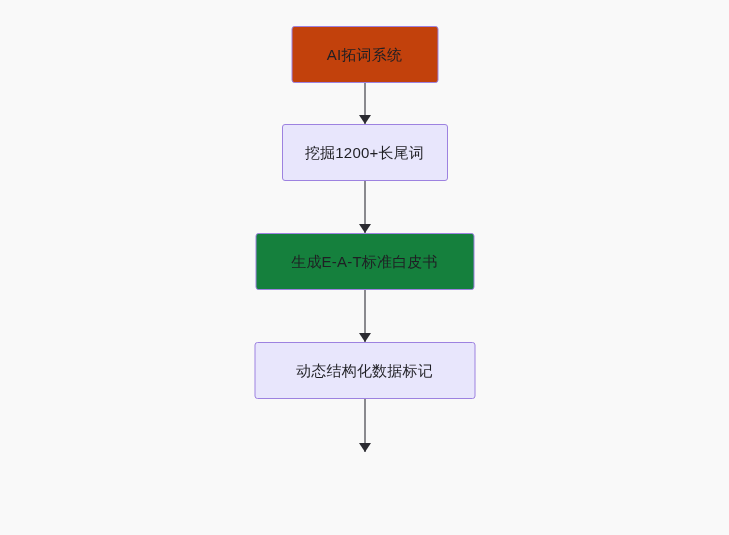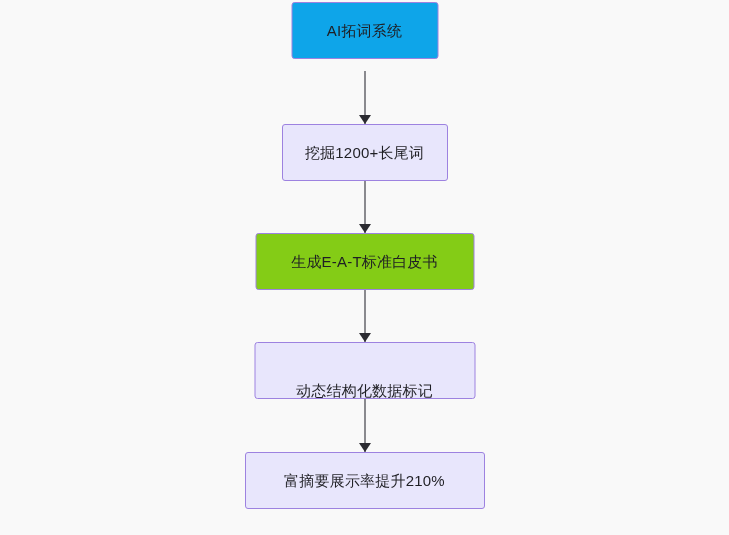--- a/index.html
+++ b/index.html
@@ -81,29 +81,26 @@
   </div>
   <div class="edge" style="top: 290px; height: 52px;">
     <div class="edge-line" style="height: 52px; background: rgb(138, 138, 143);"></div>
     <div class="edge-arrow" style="border-top-color: rgb(43, 43, 49);"></div>
   </div>
   <div class="edge" style="top: 399px; height: 53px;">
     <div class="edge-line" style="height: 53px; background: rgb(138, 138, 143);"></div>
     <div class="edge-arrow" style="border-top-color: rgb(43, 43, 49);"></div>
   </div>
 
-  <div class="node" style="width: 147px; top: 2px; background: #0ea5e9; border-color: rgb(157, 130, 224);">
+  <div class="node" style="width: 147px; top: 26px; background: #c2410c; border-color: rgb(157, 130, 224);">
     <span class="node-label" style="color: rgb(31, 31, 36);">AI拓词系统</span>
   </div>
   <div class="node" style="width: 166px; top: 124px; background: rgb(232, 230, 252); border-color: rgb(157, 130, 224);">
     <span class="node-label" style="color: rgb(31, 31, 36);">挖掘1200+长尾词</span>
   </div>
-  <div class="node" style="width: 219px; top: 233px; background: #84cc16; border-color: rgb(157, 130, 224);">
+  <div class="node" style="width: 219px; top: 233px; background: #15803d; border-color: rgb(157, 130, 224);">
     <span class="node-label" style="color: rgb(31, 31, 36);">生成E-A-T标准白皮书</span>
   </div>
-  <div class="node" style="width: 221px; top: 342px; background: rgb(232, 230, 252); border-color: rgb(157, 130, 224); align-items: flex-end;">
+  <div class="node" style="width: 221px; top: 342px; background: rgb(232, 230, 252); border-color: rgb(157, 130, 224);">
     <span class="node-label" style="color: rgb(31, 31, 36);">动态结构化数据标记</span>
-  </div>
-  <div class="node" style="width: 240px; top: 452px; background: rgb(232, 230, 252); border-color: rgb(157, 130, 224);">
-    <span class="node-label" style="color: rgb(31, 31, 36);">富摘要展示率提升210%</span>
   </div>
 
 </div>
 
 </body></html>

